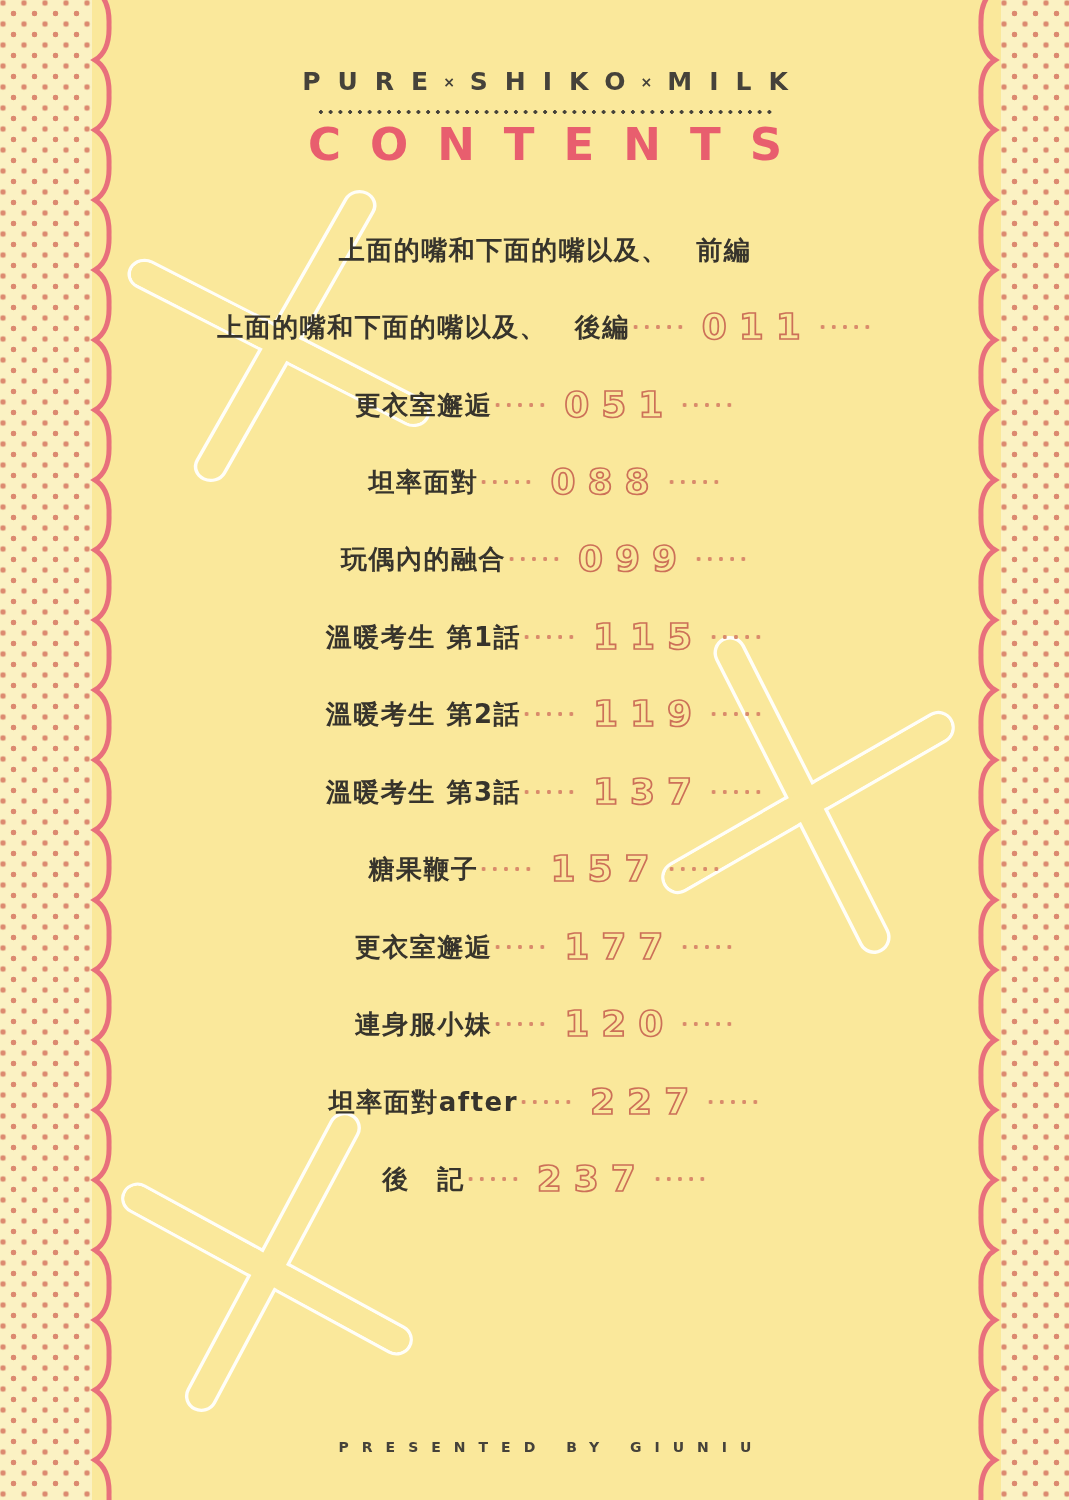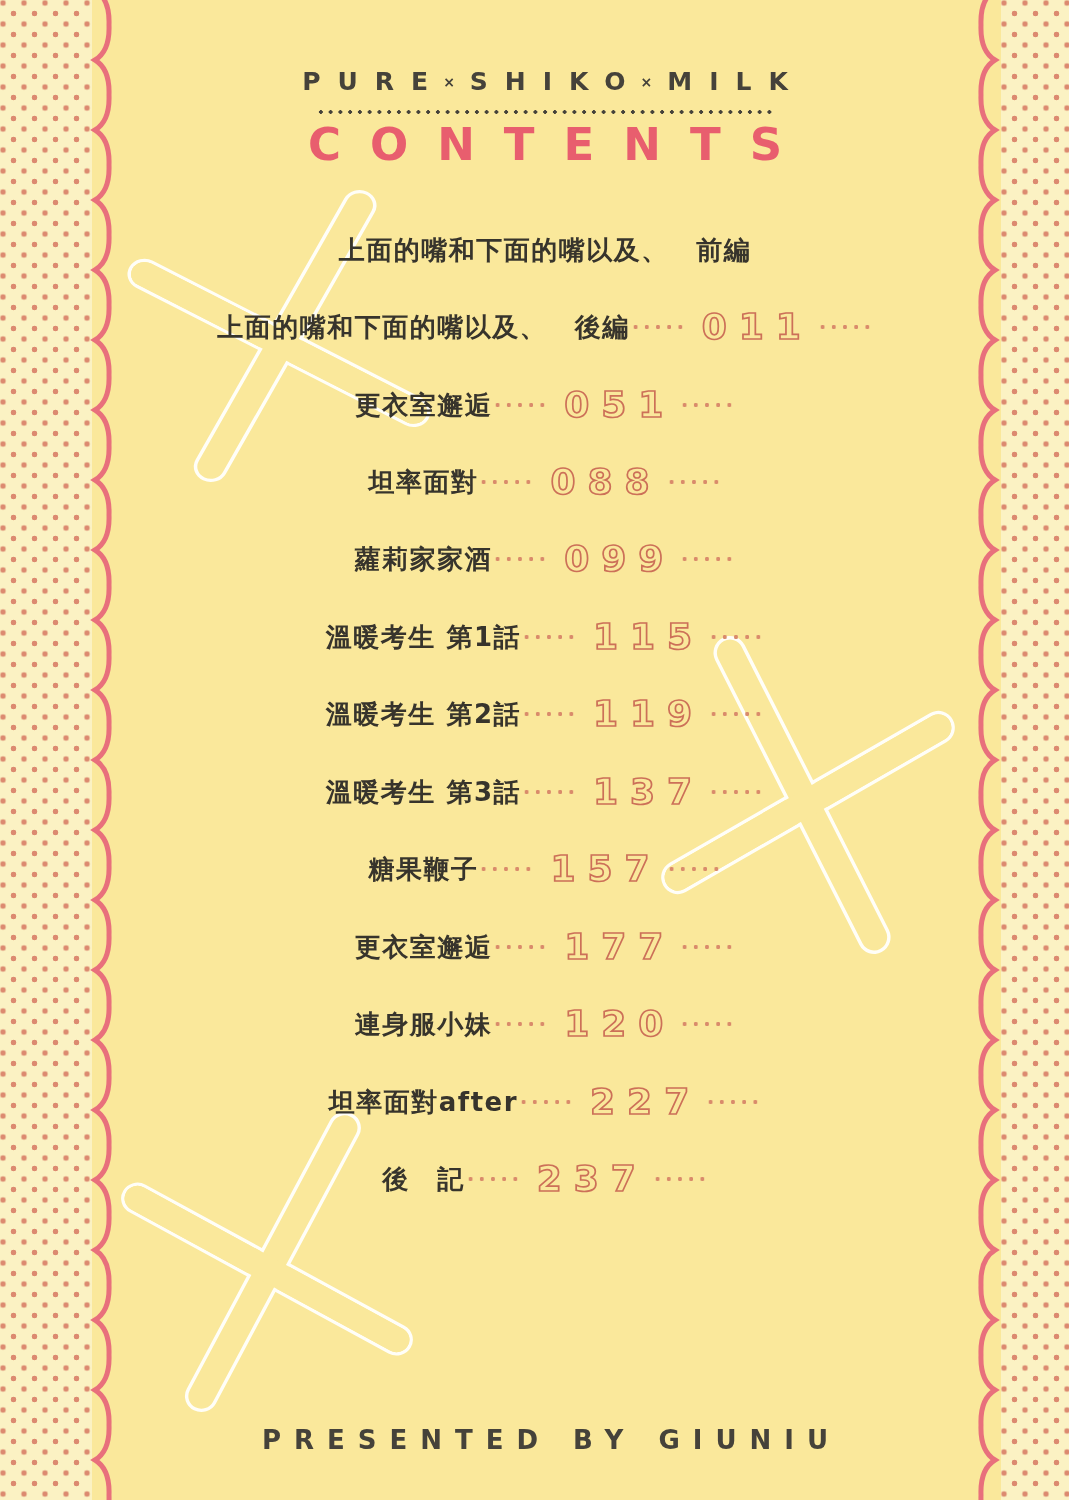--- a/index.html
+++ b/index.html
@@ -82,21 +82,21 @@
     font-size:36px;line-height:38px;font-weight:bold;
     letter-spacing:12px;margin-right:-12px;white-space:nowrap;
     color:var(--page-number-outline);
   }
   @supports (-webkit-text-stroke: 1px red){
     .page-num{color:transparent;-webkit-text-stroke:1.7px var(--page-number-outline);}
   }
   
   .credit{
     position:absolute;left:0;right:0;bottom:45px;
-    text-align:center;font-size:26px;font-weight:bold;
+    text-align:center;font-size:14px;font-weight:bold;
     letter-spacing:13px;margin-right:-13px;color:var(--ink);white-space:nowrap;
   }
 </style>
 </head>
 <body>
 
 <div class="page">
 
   <div class="border-strip left"></div>
   <div class="border-strip right"></div>
@@ -166,21 +166,21 @@
       <li class="entry">
         <div class="entry-title">坦率面對</div>
         <div class="entry-pageline">
           <span class="dots"></span>
           <span class="page-num">088</span>
           <span class="dots"></span>
         </div>
       </li>
 
       <li class="entry">
-        <div class="entry-title">蘿莉家家酒</div>
+        <div class="entry-title">玩偶內的融合</div>
         <div class="entry-pageline">
           <span class="dots"></span>
           <span class="page-num">099</span>
           <span class="dots"></span>
         </div>
       </li>
 
       <li class="entry">
         <div class="entry-title">溫暖考生 第1話</div>
         <div class="entry-pageline">

